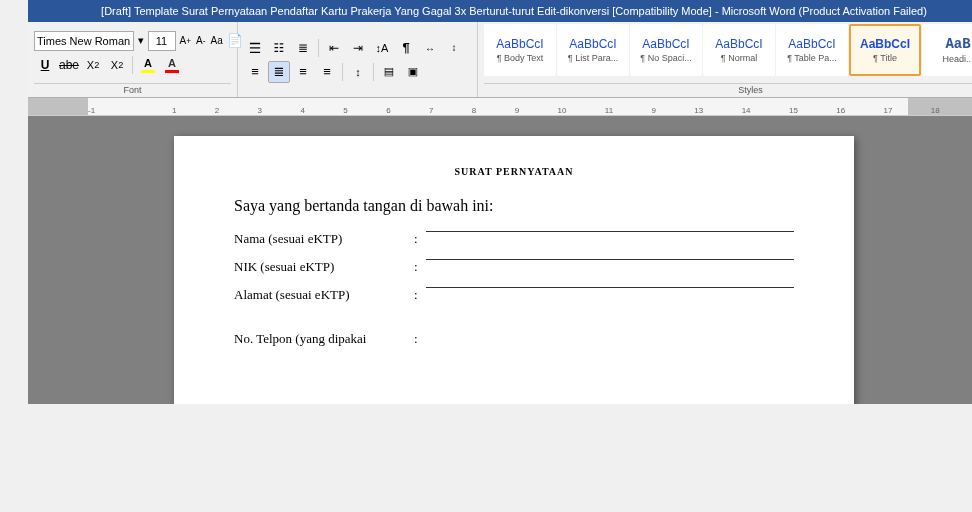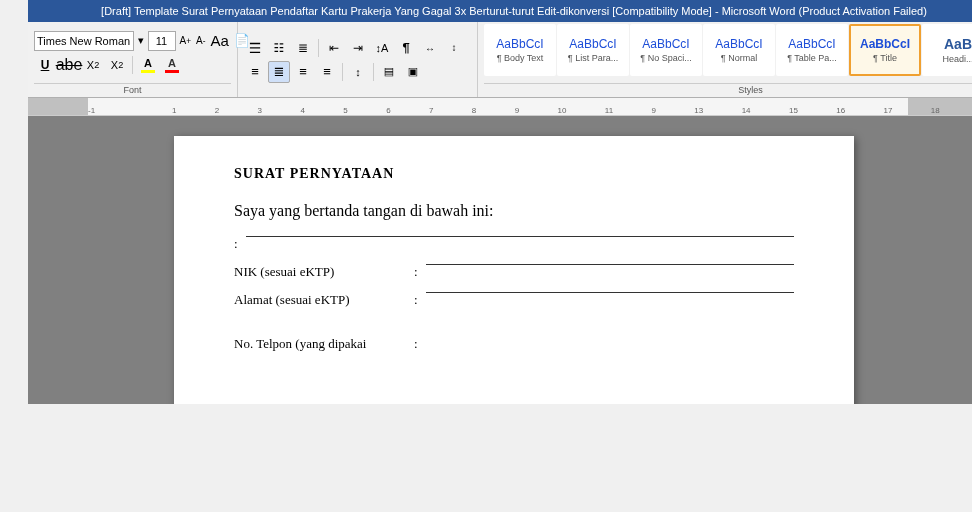--- a/index.html
+++ b/index.html
@@ -119,22 +119,23 @@
       background: white;
       width: 680px;
       min-height: 320px;
       box-shadow: 2px 2px 8px rgba(0,0,0,0.4);
       padding: 30px 60px;
       font-family: 'Times New Roman', Times, serif;
       font-size: 13px;
     }
 
     .doc-title {
+      text-align: center;
       font-weight: bold;
-      font-size: 14px;
+      font-size: 10px;
       letter-spacing: 1px;
       margin-bottom: 20px;
     }
     .doc-intro {
       margin-bottom: 16px;
       font-size: 16px;
     }
     .doc-field {
       display: flex;
       margin-bottom: 12px;
@@ -204,27 +205,27 @@
 
     <div class="ribbon-section" style="min-width:210px;">
       <div style="display:flex; flex-direction:column; gap:2px; width:100%; flex:1; justify-content:center;">
 
         <div style="display:flex; align-items:center; gap:3px;">
           <input type="text" class="font-name-box" value="Times New Roman" style="width: 100px;">
           <div class="tb-btn">▾</div>
           <input type="text" class="font-size-box" value="11" style="">
           <div class="tb-btn" style="font-size:10px;">A<sup>+</sup></div>
           <div class="tb-btn" style="font-size:10px;">A<sup>-</sup></div>
-          <div class="tb-btn" style="font-size:15px;">Aa</div>
+          <div class="tb-btn" style="font-size:10px;">Aa</div>
           <div class="tb-btn" style="font-size:13px; color:#333;">📄</div>
         </div>
 
         <div style="display:flex; align-items:center; gap:2px;">
           <div class="tb-btn" style="font-weight:bold; text-decoration:underline; font-size:12px;">U</div>
-          <div class="tb-btn" style="font-size:16px;">
+          <div class="tb-btn" style="font-size:12px;">
               <span style="text-decoration:line-through;">abe</span>
             </div>
           <div class="tb-btn" style="font-size:11px;">X<sub>2</sub></div>
           <div class="tb-btn" style="font-size:11px;">X<sup>2</sup></div>
           <div style="width:1px; background:#ccc; height:18px; margin:0 2px;"></div>
           <div class="tb-btn" style="font-size:11px;">
             <div style="display:flex;flex-direction:column;align-items:center;">
               <span style="font-weight:bold;">A</span>
               <div class="color-bar" style="background:#ffff00;"></div>
             </div>
@@ -292,21 +293,21 @@
         </div>
         <div class="style-item">
           <div class="style-preview" style="font-size:12px;">AaBbCcI</div>
           <div class="style-label">¶ Table Pa...</div>
         </div>
         <div class="style-item active" style="border-color:#f0a030; background:#fef8e8;">
           <div class="style-preview" style="font-size:12px; font-weight:bold;">AaBbCcI</div>
           <div class="style-label">¶ Title</div>
         </div>
         <div class="style-item">
-          <div class="style-preview" style="font-size:14px; color:#2b579a; font-weight:bold;">AaB</div>
+          <div class="style-preview" style="font-size:14px; color:#2b579a; font-weight:bold;font-family:Liberation Mono, monospace;">AaB</div>
           <div class="style-label">Headi...</div>
         </div>
         <div style="display:flex;flex-direction:column;justify-content:space-between;padding:2px 0;">
           <div class="tb-btn">▲</div>
           <div class="tb-btn">▼</div>
           <div class="tb-btn">▼</div>
         </div>
       </div>
       <div class="ribbon-section-label">Styles</div>
     </div>
@@ -340,20 +341,21 @@
       </div>
     </div>
   </div>
 
   <div class="document-area">
     <div class="page">
       <div class="doc-title">SURAT PERNYATAAN</div>
       <div class="doc-intro">Saya yang bertanda tangan di bawah ini:</div>
 
       <div class="doc-field">
+        <div class="doc-field-label">Nama (sesuai eKTP)</div>
         <div class="doc-field-colon">:</div>
         <div class="doc-field-line"></div>
       </div>
 
       <div class="doc-field">
         <div class="doc-field-label">NIK (sesuai eKTP)</div>
         <div class="doc-field-colon">:</div>
         <div class="doc-field-line"></div>
       </div>
 

